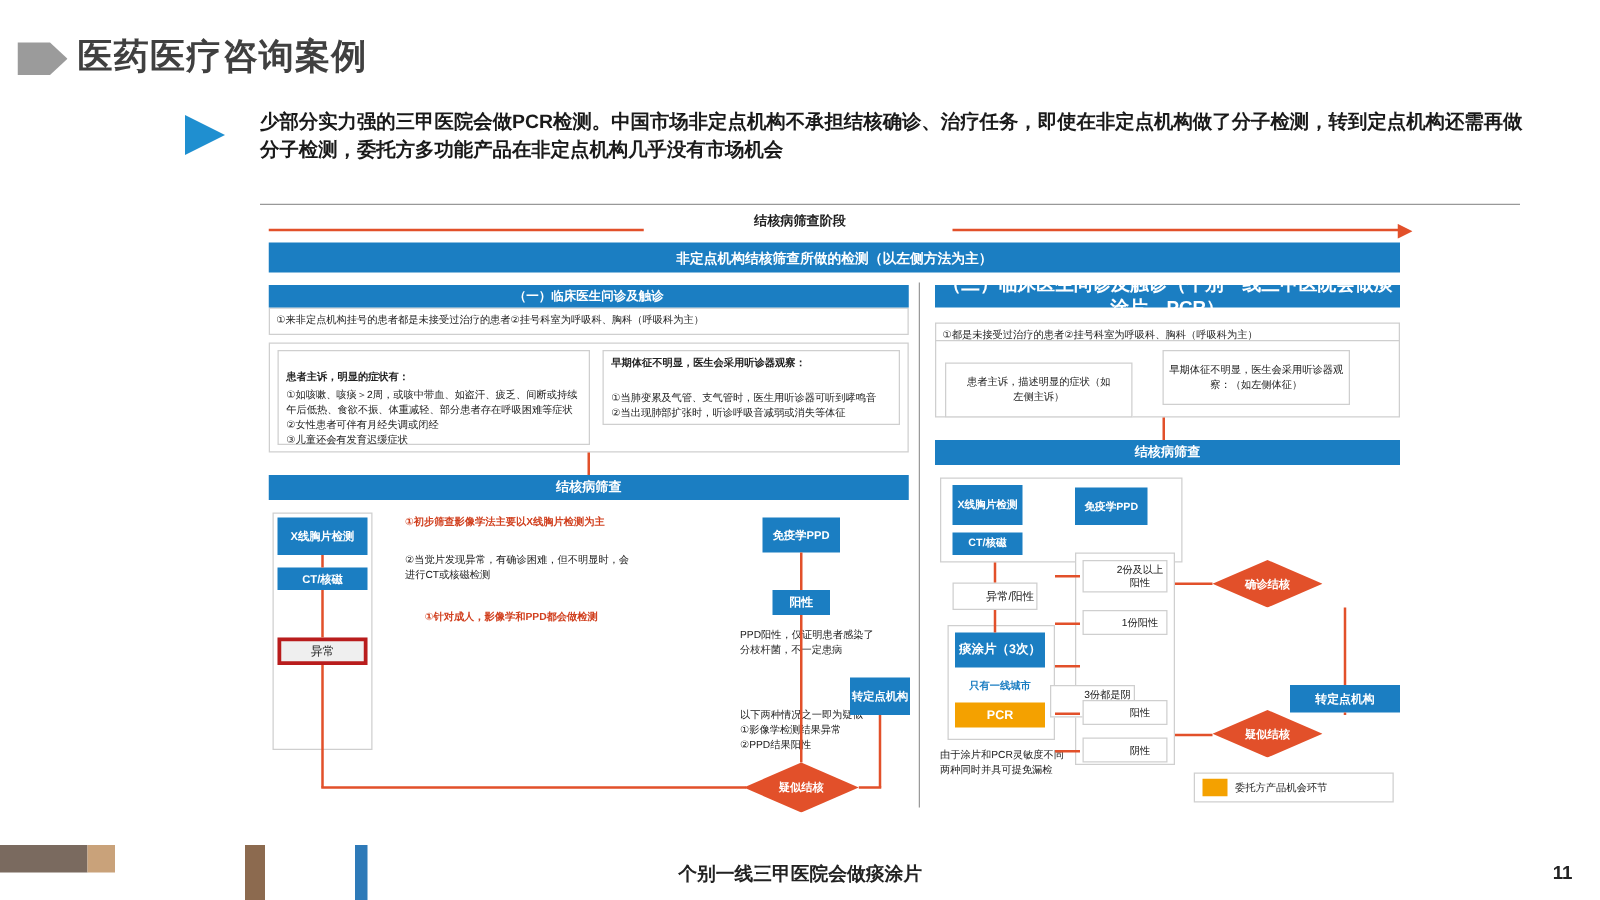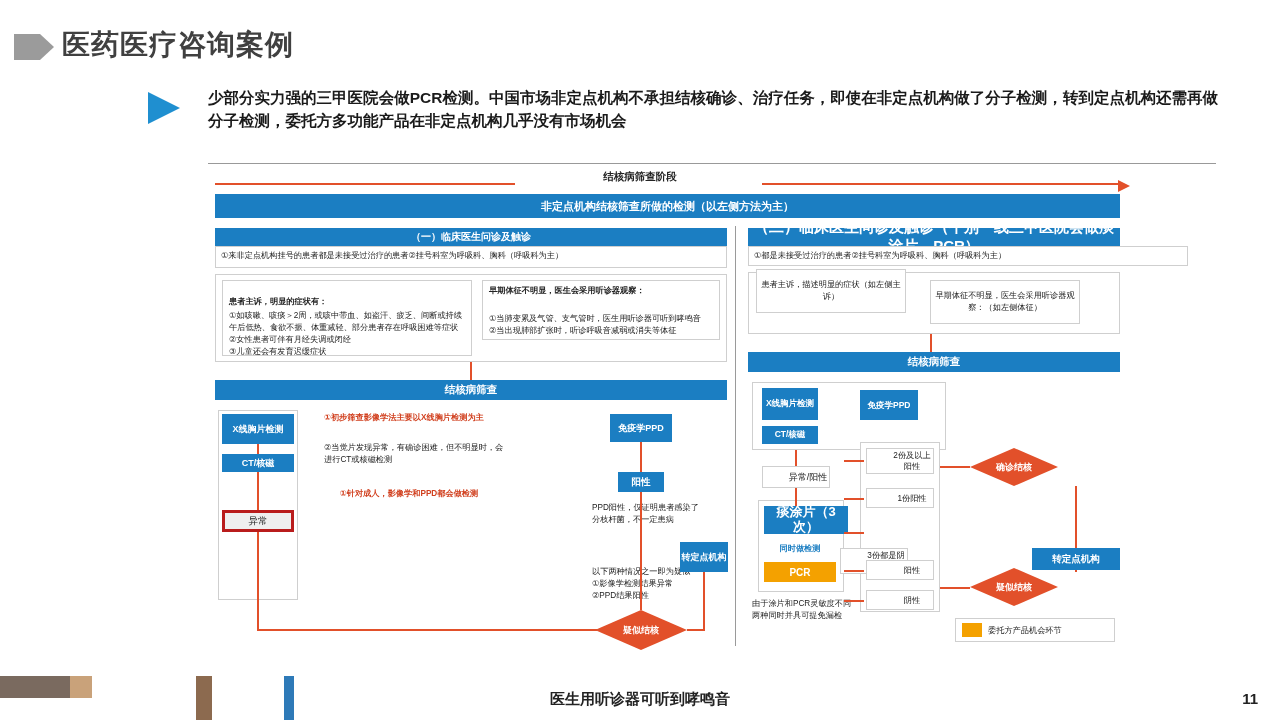--- a/index.html
+++ b/index.html
@@ -125,42 +125,42 @@
     </div>
     <div class="box blue-bar ctr" style="left:680px;top:372px;width:48px;height:30px;font-size:9px;line-height:1.15;">转定点机构</div>
 
     <div class="arrowline" style="left:257px;top:362px;width:2px;height:98px;"></div>
     <div class="arrowline" style="left:257px;top:459px;width:340px;height:2px;"></div>
     <div class="arrowline" style="left:640px;top:322px;width:2px;height:118px;"></div>
     <div class="arrowline" style="left:687px;top:459px;width:18px;height:2px;"></div>
     <div class="arrowline" style="left:703px;top:402px;width:2px;height:58px;"></div>
 
     <div class="box blue-hdr ctr" style="left:748px;top:58px;width:372px;height:18px;font-size:15px;">（二）临床医生问诊及触诊（个别一线三甲医院会做痰涂片、PCR）</div>
-    <div class="box white-bx txt xsmall" style="left:748px;top:76px;width:440px;height:20px;padding:3px 5px;">①都是未接受过治疗的患者②挂号科室为呼吸科、胸科（呼吸科为主）</div>
+    <div class="box white-bx txt xsmall" style="left:748px;top:88px;width:372px;height:20px;padding:3px 5px;">①都是未接受过治疗的患者②挂号科室为呼吸科、胸科（呼吸科为主）</div>
 
     <div class="box white-bx" style="left:748px;top:102px;width:372px;height:62px;"></div>
-    <div class="box white-bx txt xsmall ctr" style="left:756px;top:99px;width:150px;height:44px;padding:4px;">患者主诉，描述明显的症状（如左侧主诉）</div>
+    <div class="box white-bx txt xsmall ctr" style="left:756px;top:120px;width:150px;height:44px;padding:16px;">患者主诉，描述明显的症状（如左侧主诉）</div>
     <div class="box white-bx txt xsmall ctr" style="left:930px;top:110px;width:150px;height:44px;padding:4px;">早期体征不明显，医生会采用听诊器观察：（如左侧体征）</div>
     <div class="arrowline" style="left:930px;top:164px;width:2px;height:18px;"></div>
 
     <div class="box blue-bar ctr" style="left:748px;top:182px;width:372px;height:20px;font-size:10.5px;">结核病筛查</div>
 
     <div class="box white-bx" style="left:752px;top:212px;width:194px;height:68px;"></div>
     <div class="box blue-bar ctr" style="left:762px;top:218px;width:56px;height:32px;font-size:8.5px;line-height:1.15;">X线胸片检测</div>
     <div class="box blue-bar ctr" style="left:762px;top:256px;width:56px;height:18px;font-size:8.5px;">CT/核磁</div>
     <div class="box blue-bar ctr" style="left:860px;top:220px;width:58px;height:30px;font-size:8.5px;line-height:1.2;">免疫学PPD</div>
 
     <div class="box white-bx ctr" style="left:762px;top:296px;width:68px;height:22px;font-size:9px;">异常/阳性</div>
     <div class="arrowline" style="left:795px;top:280px;width:2px;height:16px;"></div>
 
     <div class="box white-bx" style="left:758px;top:330px;width:86px;height:92px;"></div>
-    <div class="box blue-bar ctr" style="left:764px;top:336px;width:84px;height:28px;font-size:13px;line-height:1.15;">
+    <div class="box blue-bar ctr" style="left:764px;top:336px;width:72px;height:28px;font-size:10px;line-height:1.15;">
       <span>痰涂片（3次）</span>
     </div>
-    <div class="box ctr xsmall" style="left:764px;top:370px;width:72px;height:16px;color:#1b7ec2;font-weight:bold;">同时做检测</div>
+    <div class="box ctr xsmall" style="left:764px;top:370px;width:72px;height:16px;color:#1b7ec2;font-weight:bold;">只有一线城市</div>
     <div class="box orange-bx ctr" style="left:764px;top:392px;width:72px;height:20px;font-size:10px;">PCR</div>
     <div class="arrowline" style="left:795px;top:318px;width:2px;height:18px;"></div>
     <div class="box txt xsmall" style="left:752px;top:428px;width:104px;color:#222;">由于涂片和PCR灵敏度不同两种同时并具可提免漏检</div>
 
     <div class="box white-bx" style="left:860px;top:272px;width:80px;height:170px;"></div>
     <div class="box white-bx ctr xsmall" style="left:866px;top:278px;width:68px;height:26px;">2份及以上阳性</div>
     <div class="box white-bx ctr xsmall" style="left:866px;top:318px;width:68px;height:20px;">1份阳性</div>
     <div class="box white-bx ctr xsmall" style="left:840px;top:350px;width:68px;height:26px;margin-top:28px;">3份都是阴性</div>
     <div class="box white-bx ctr xsmall" style="left:866px;top:390px;width:68px;height:20px;">阳性</div>
     <div class="box white-bx ctr xsmall" style="left:866px;top:420px;width:68px;height:20px;">阴性</div>
@@ -193,15 +193,15 @@
     <div class="box white-bx" style="left:955px;top:448px;width:160px;height:24px;"></div>
     <div class="box orange-bx" style="left:962px;top:453px;width:20px;height:14px;"></div>
     <div class="box xsmall" style="left:988px;top:455px;width:124px;color:#222;">委托方产品机会环节</div>
   </div>
 
   <div class="footer-bar"></div>
   <div class="f-l1"></div>
   <div class="f-l2"></div>
   <div class="f-l3"></div>
   <div class="f-l4"></div>
-  <div class="footer-txt">医生用听诊器可听到哮鸣音</div>
+  <div class="footer-txt">个别一线三甲医院会做痰涂片</div>
   <div class="page-num">11</div>
 </div>
 
 </body></html>

